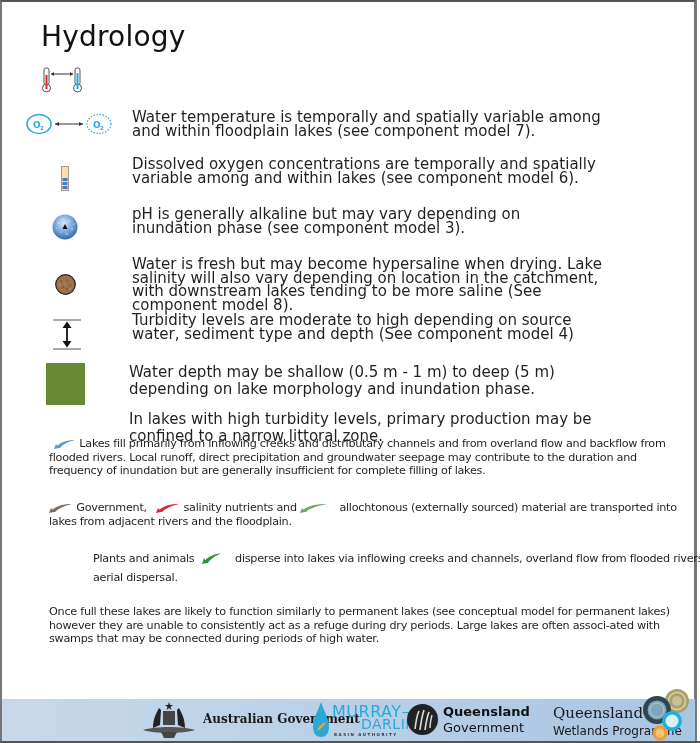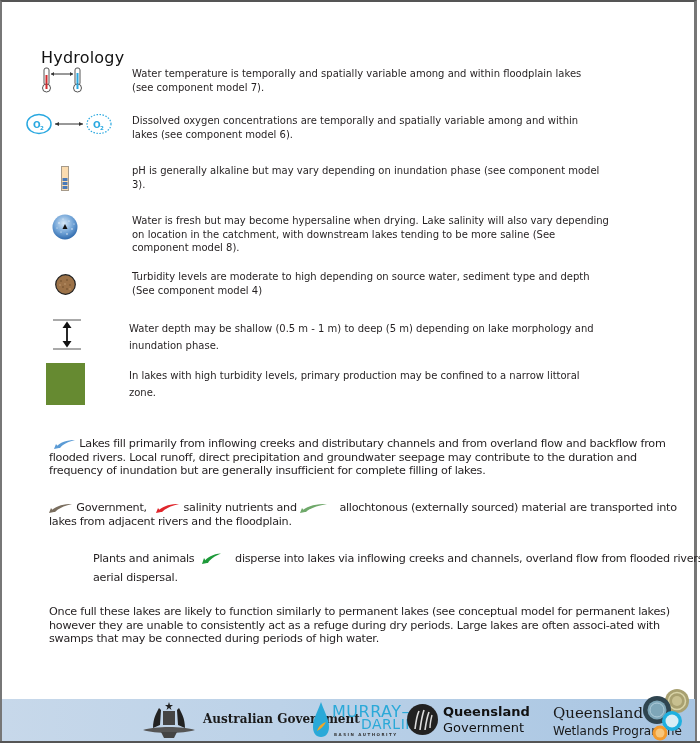--- a/index.html
+++ b/index.html
@@ -1,22 +1,22 @@
 <!DOCTYPE html>
 <html><head>
 <meta charset="utf-8">
 <style>
   html, body { margin: 0; padding: 0; background: #ffffff; }
   body { width: 700px; height: 743px; position: relative; overflow: hidden;
          font-family: "DejaVu Sans", "Liberation Sans", sans-serif; color: #231f20; }
   .frame { position: absolute; left: 0; top: 0; width: 697px; height: 741px;
            border-top: 2px solid #555; border-left: 2px solid #777; border-right: 3px solid #777;
            box-sizing: border-box; }
-  .title { position: absolute; left: 41px; top: 20px; font-size: 16px; font-weight: normal; color: #111; letter-spacing: 0.2px; margin-top: 28px; }
-  .row-text { position: absolute; font-size: 10px; line-height: 13.5px; color: #231f20; }
+  .title { position: absolute; left: 41px; top: 20px; font-size: 28px; font-weight: normal; color: #111; letter-spacing: 0.2px; }
+  .row-text { position: absolute; font-size: 15px; line-height: 13.5px; color: #231f20; margin-top: 44px; }
   .row-text.loose { line-height: 17px; }
   .icon { position: absolute; }
   .para { position: absolute; left: 49px; font-size: 11.2px; line-height: 13.5px; color: #231f20; letter-spacing: -0.25px; }
   .para.loose { line-height: 19px; margin-left: 44px; }
   .inline-arrow { display: inline-block; vertical-align: -2px; }
   .footer { position: absolute; left: 2px; bottom: 2px; width: 693px; height: 42px;
             background: linear-gradient(to right, #c7d8ea 0%, #bcd2e8 40%, #a8c5e2 100%); }
   .footer-line { position: absolute; left: 0; bottom: 0; width: 700px; height: 2px; background: #555; }
   .logo-text { position: absolute; white-space: nowrap; }
   .aus-gov { left: 201px; top: 13px; font-family: "DejaVu Serif", "Liberation Serif", serif; font-weight: bold; font-size: 12px; color: #1a1a1a; }

